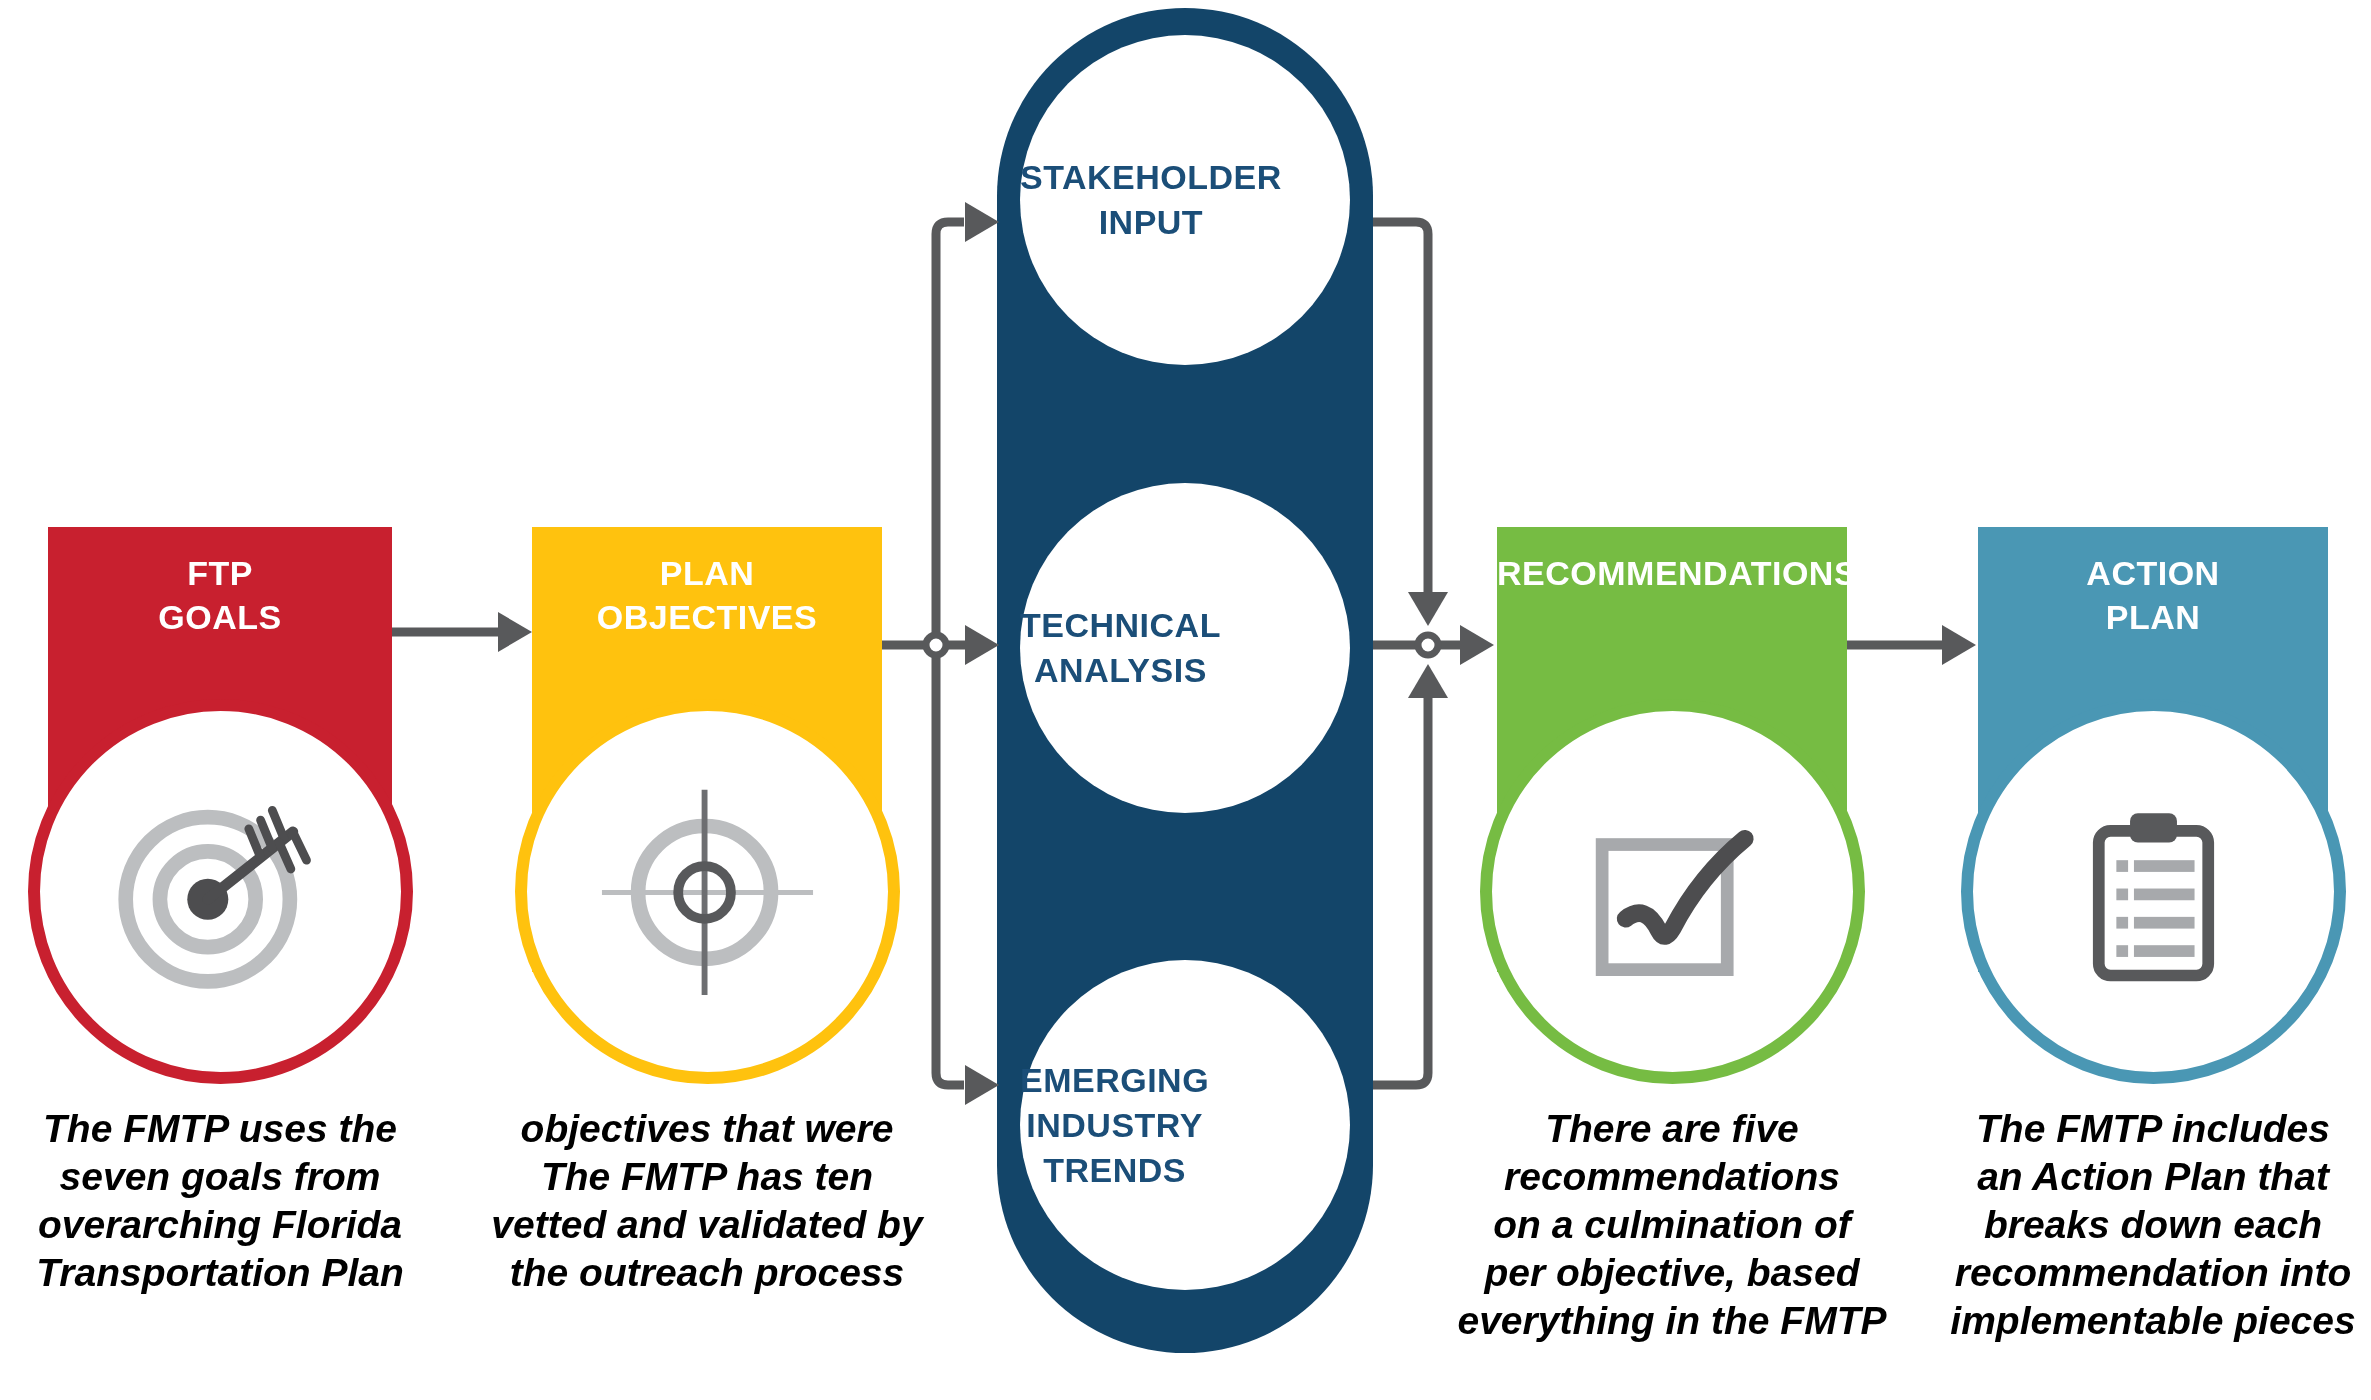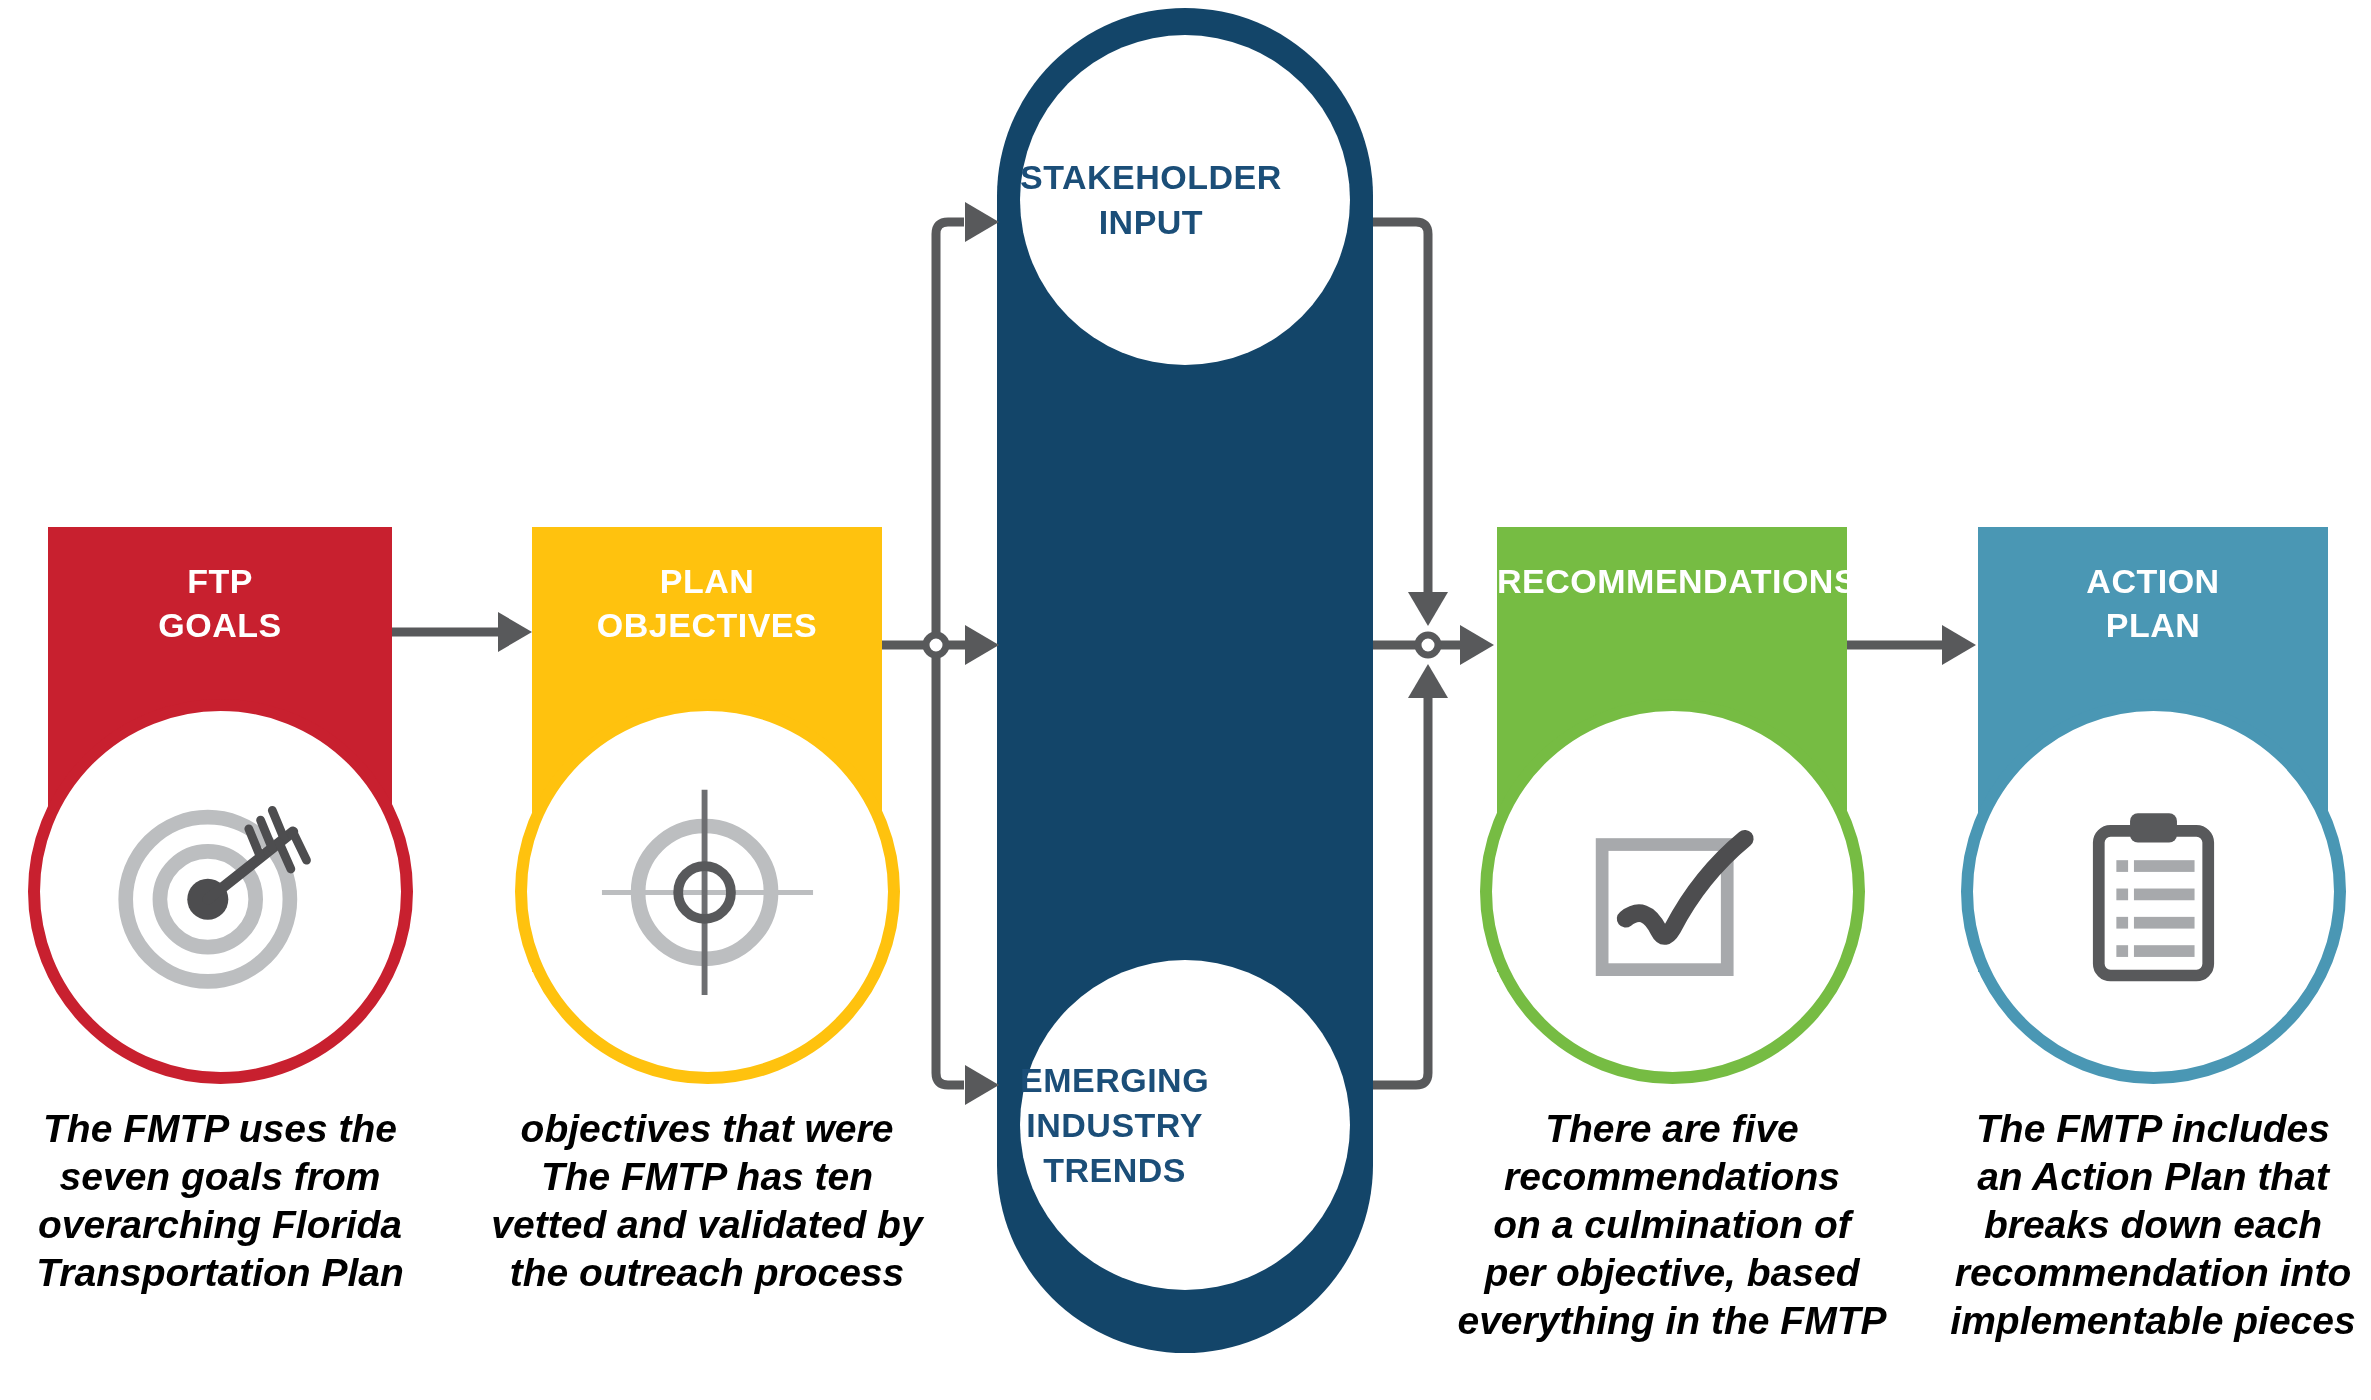--- a/index.html
+++ b/index.html
@@ -10,21 +10,21 @@
     background:#ffffff;
     font-family:"Liberation Sans", sans-serif;
   }
   
   .card{position:absolute;top:527px;}
   .card-rect{
     position:absolute;left:0;top:0;width:100%;height:445px;
   }
   .card-title{
     position:relative;
-    padding-top:32px;
+    padding-top:24px;
     text-align:center;
     color:#ffffff;
     font-weight:bold;
     font-size:34px;
     line-height:44px;
     letter-spacing:0.5px;
   }
   .card-circle{
     position:absolute;top:172px;
     width:361px;height:361px;
@@ -114,20 +114,26 @@
     </div>
   </div>
 
   <div class="capsule" style="background: rgb(19, 69, 105);">
     <div class="cap-circle" style="top:27px;">
       <div class="cap-label">
         <div>STAKEHOLDER</div>
         <div>INPUT</div>
       </div>
     </div>
+    <div class="cap-circle" style="top:475px;">
+      <div class="cap-label">
+        <div>TECHNICAL</div>
+        <div>ANALYSIS</div>
+      </div>
+    </div>
     <div class="cap-circle" style="top:952px;">
       <div class="cap-label">
         <div>EMERGING</div>
         <div>INDUSTRY</div>
         <div>TRENDS</div>
       </div>
     </div>
   </div>
 
   <div class="card" style="left:1497px;width:350px;">

